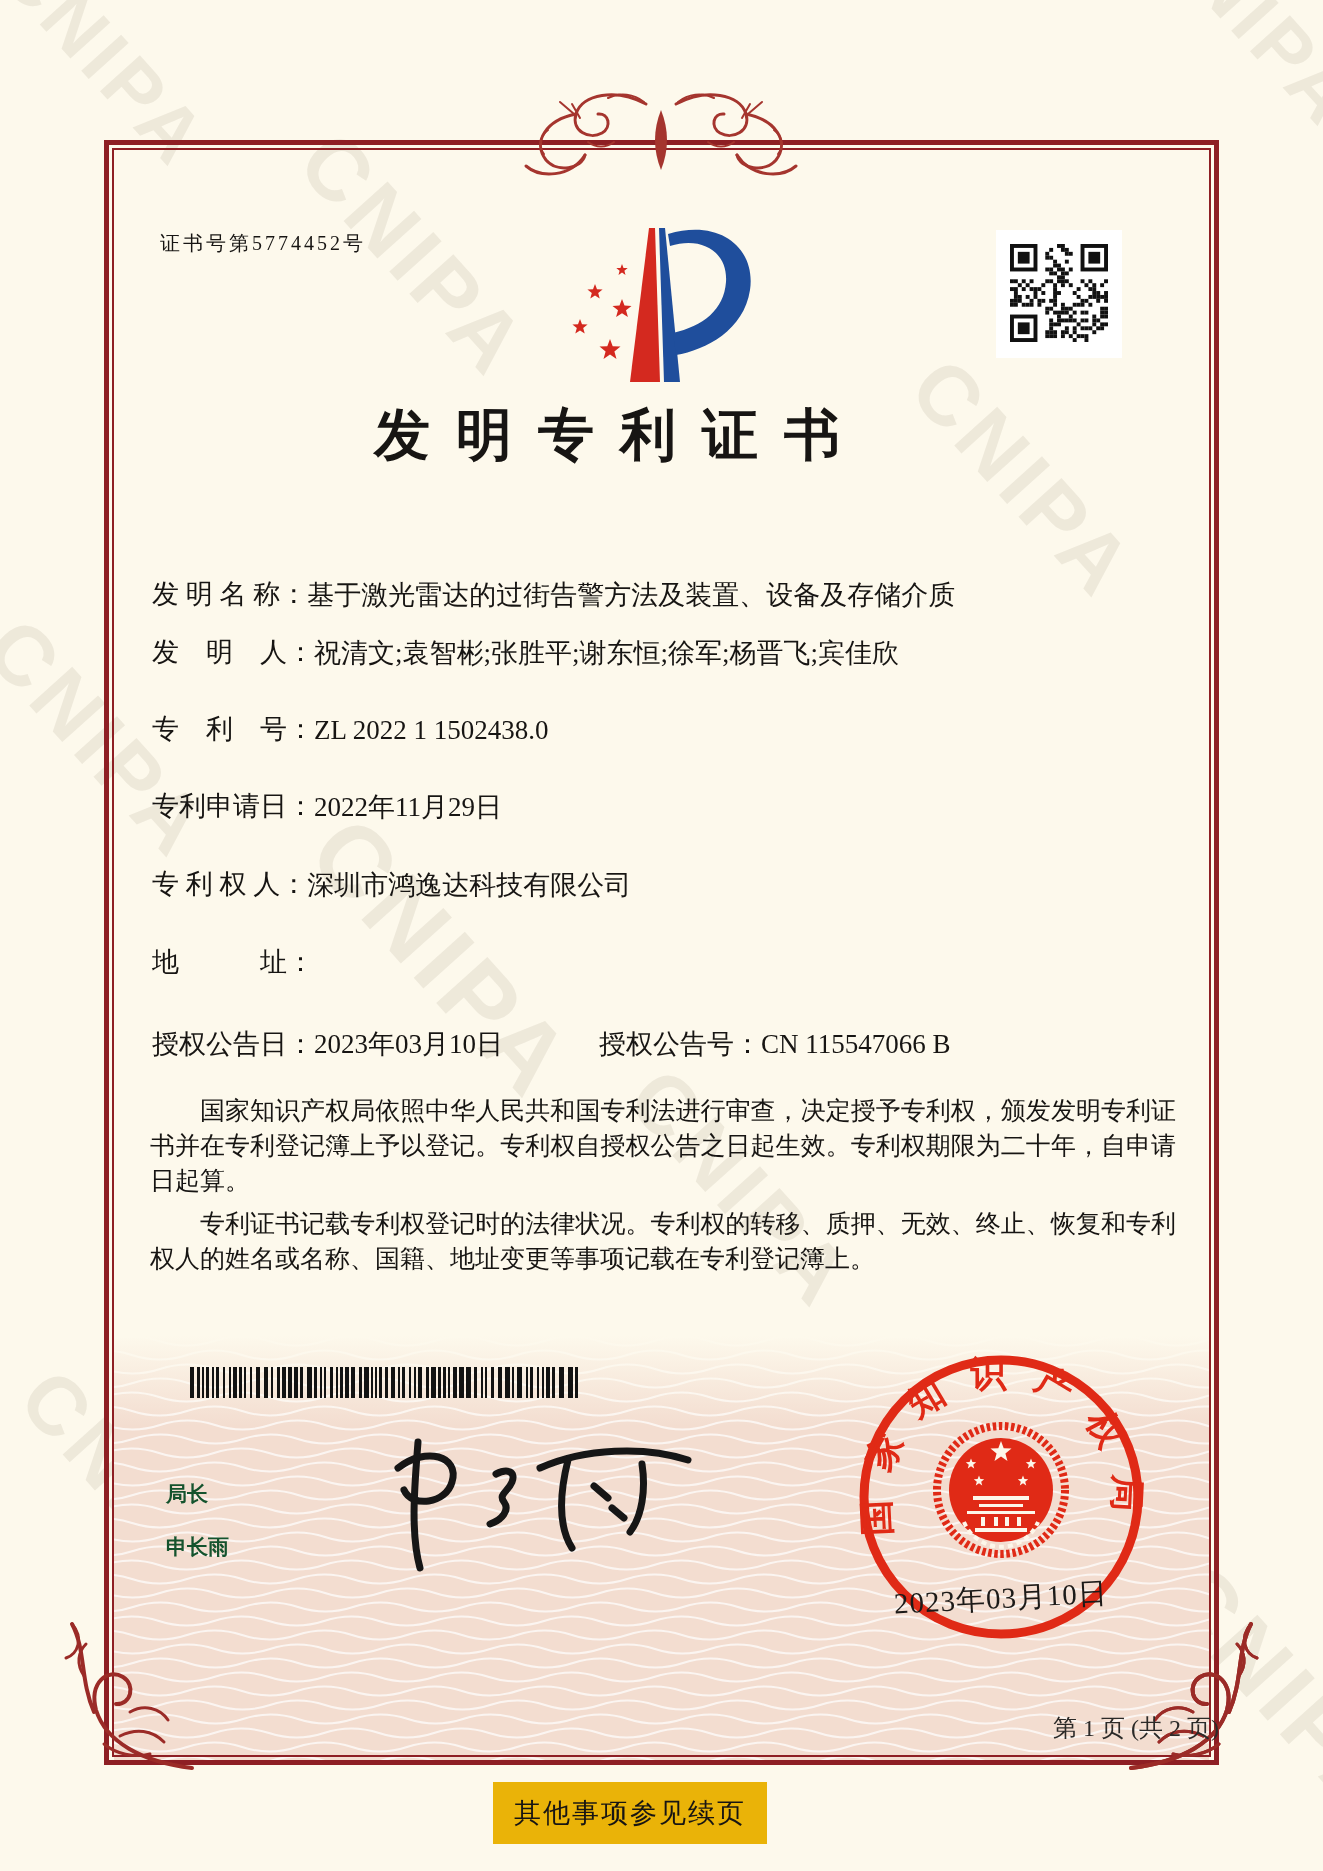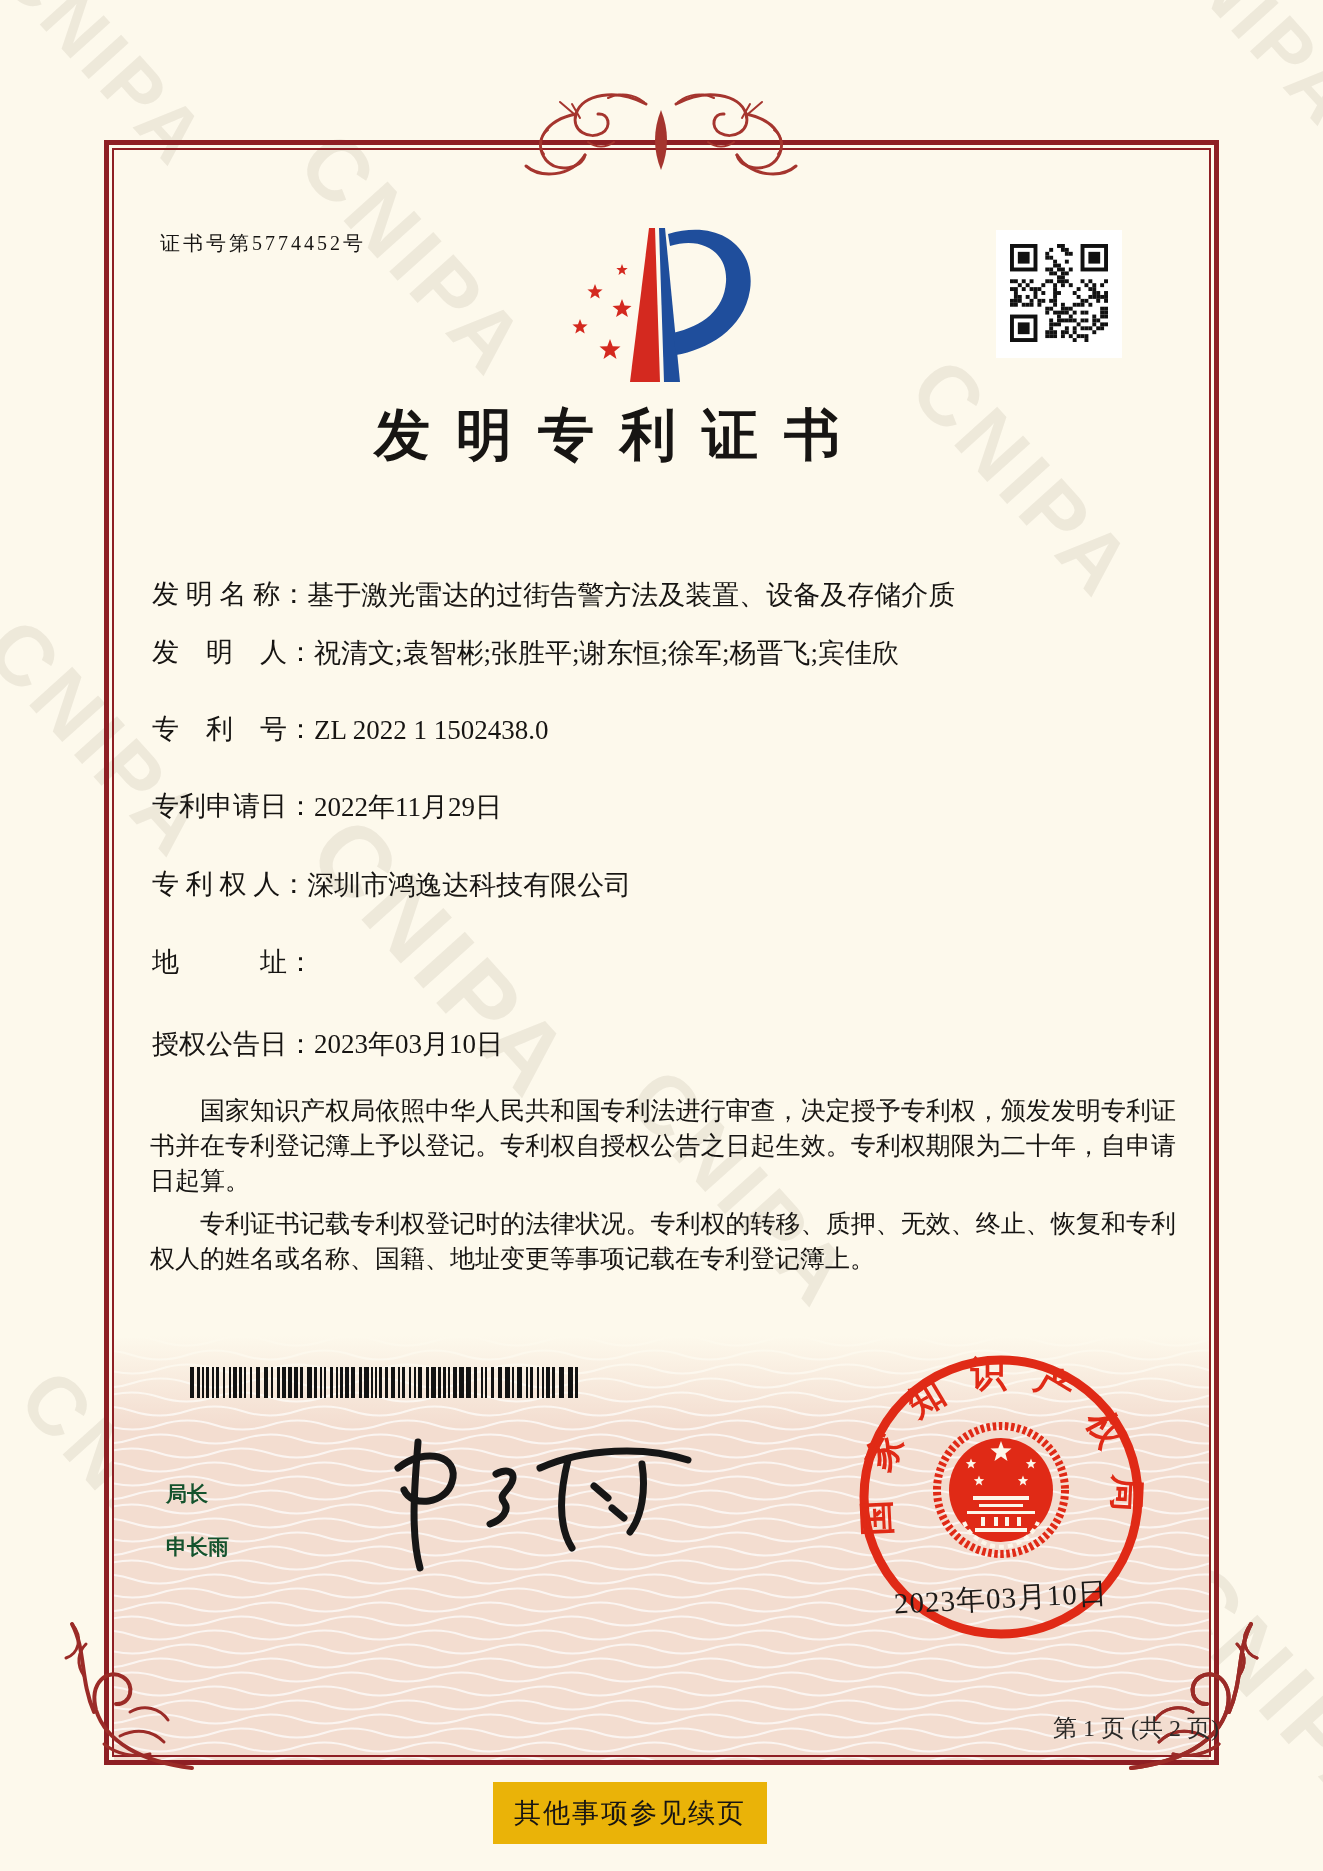--- a/index.html
+++ b/index.html
@@ -359,20 +359,21 @@
 </div>
 <div class="abs row" style="top:866px;">
   <span class="flabel">专 利 权 人：</span>
   <span class="fvalue">深圳市鸿逸达科技有限公司</span>
 </div>
 <div class="abs row" style="top:944px;">
   <span class="flabel">地　　　址：</span>
 </div>
 <div class="abs row row2" style="top:1026px;">
   <span class="pair"><span>授权公告日：</span><span>2023年03月10日</span></span>
+  <span class="pair"><span>授权公告号：</span><span>CN 115547066 B</span></span>
 </div>
 
 <div class="abs para" style="top:1093px;">国家知识产权局依照中华人民共和国专利法进行审查，决定授予专利权，颁发发明专利证书并在专利登记簿上予以登记。专利权自授权公告之日起生效。专利权期限为二十年，自申请日起算。</div>
 <div class="abs para" style="top:1206px;">专利证书记载专利权登记时的法律状况。专利权的转移、质押、无效、终止、恢复和专利权人的姓名或名称、国籍、地址变更等事项记载在专利登记簿上。</div>
 
 <svg class="abs barcode" id="barcode" width="393" height="31" fill="#121212">
     <rect x="0" y="0" width="4" height="31"></rect>
     <rect x="7" y="0" width="3" height="31"></rect>
     <rect x="12" y="0" width="2" height="31"></rect>
     <rect x="16" y="0" width="3" height="31"></rect>

